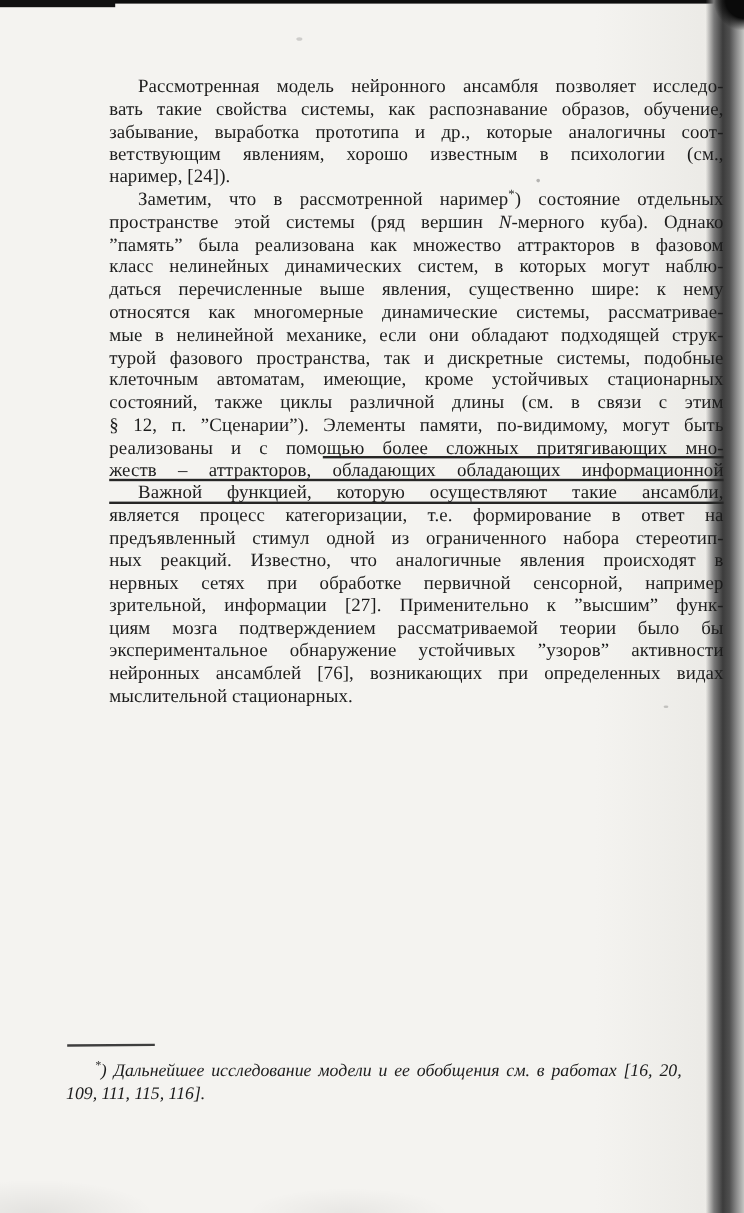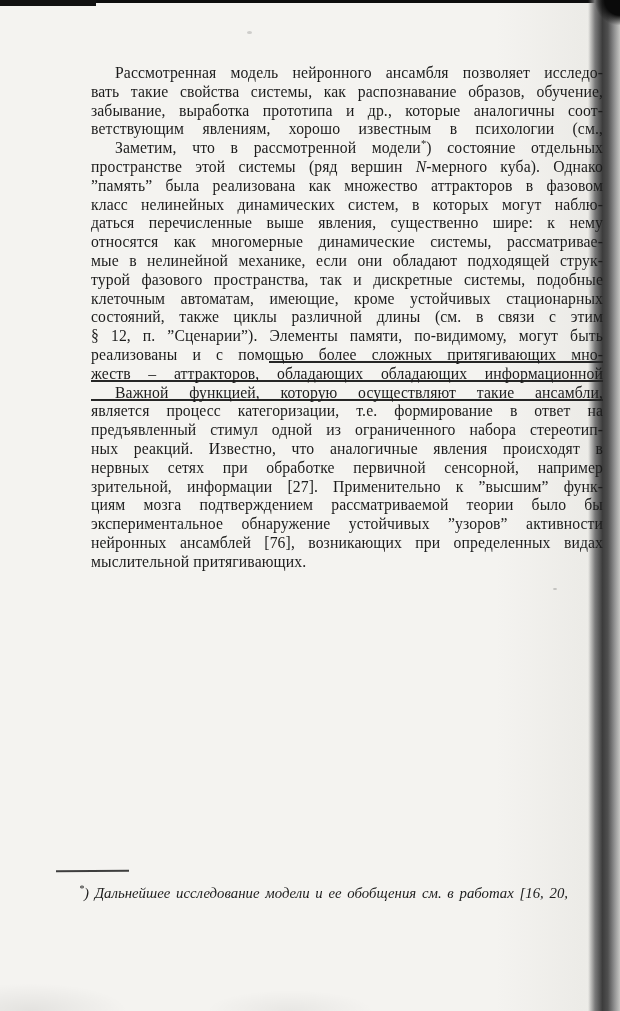--- a/index.html
+++ b/index.html
@@ -67,23 +67,24 @@
   <div class="speckle sp1"></div>
   <div class="speckle sp2"></div>
   <div class="speckle sp3"></div>
 
   <div class="page-text">
       <div>
         <div class="line indent"><span>Рассмотренная модель нейронного ансамбля позволяет исследо-</span></div>
         <div class="line"><span>вать такие свойства системы, как распознавание образов, обучение,</span></div>
         <div class="line"><span>забывание, выработка прототипа и др., которые аналогичны соот-</span></div>
         <div class="line"><span>ветствующим явлениям, хорошо известным в психологии (см.,</span></div>
+        <div class="line last"><span>наример, [24]).</span></div>
       </div>
       <div>
-        <div class="line indent"><span>Заметим, что в рассмотренной модели</span><sup class="fn-mark">*</sup><span>) состояние отдельных</span></div>
+        <div class="line indent"><span>Заметим, что в рассмотренной наример</span><sup class="fn-mark">*</sup><span>) состояние отдельных</span></div>
         <div class="line"><span>пространстве этой системы (ряд вершин </span><i>N</i><span>-мерного куба). Однако</span></div>
         <div class="line"><span>”память” была реализована как множество аттракторов в фазовом</span></div>
         <div class="line"><span>класс нелинейных динамических систем, в которых могут наблю-</span></div>
         <div class="line"><span>даться перечисленные выше явления, существенно шире: к нему</span></div>
         <div class="line"><span>относятся как многомерные динамические системы, рассматривае-</span></div>
         <div class="line"><span>мые в нелинейной механике, если они обладают подходящей струк-</span></div>
         <div class="line"><span>турой фазового пространства, так и дискретные системы, подобные</span></div>
         <div class="line"><span>клеточным автоматам, имеющие, кроме устойчивых стационарных</span></div>
         <div class="line"><span>состояний, также циклы различной длины (см. в связи с этим</span></div>
         <div class="line"><span>§ 12, п. ”Сценарии”). </span><span class="u">Элементы памяти, по-видимому, могут быть</span></div>
@@ -93,23 +94,24 @@
       <div>
         <div class="line indent"><span>Важной функцией, которую осуществляют такие ансамбли,</span></div>
         <div class="line"><span>является процесс категоризации, т.е. формирование в ответ на</span></div>
         <div class="line"><span>предъявленный стимул одной из ограниченного набора стереотип-</span></div>
         <div class="line"><span>ных реакций. Известно, что аналогичные явления происходят в</span></div>
         <div class="line"><span>нервных сетях при обработке первичной сенсорной, например</span></div>
         <div class="line"><span>зрительной, информации [27]. Применительно к ”высшим” функ-</span></div>
         <div class="line"><span>циям мозга подтверждением рассматриваемой теории было бы</span></div>
         <div class="line"><span>экспериментальное обнаружение устойчивых ”узоров” активности</span></div>
         <div class="line"><span>нейронных ансамблей [76], возникающих при определенных видах</span></div>
-        <div class="line last"><span>мыслительной притягивающих.</span></div>
+        <div class="line last"><span>мыслительной стационарных.</span></div>
       </div>
     </div>
 
   <div class="footnote-rule"></div>
   <div class="footnote">
       <div>
         <div class="line indent"><sup class="fn-mark">*</sup><span>) Дальнейшее исследование модели и ее обобщения см. в работах [16, 20,</span></div>
+        <div class="line last"><span>109, 111, 115, 116].</span></div>
       </div>
     </div>
 </div>
 
 </body></html>

